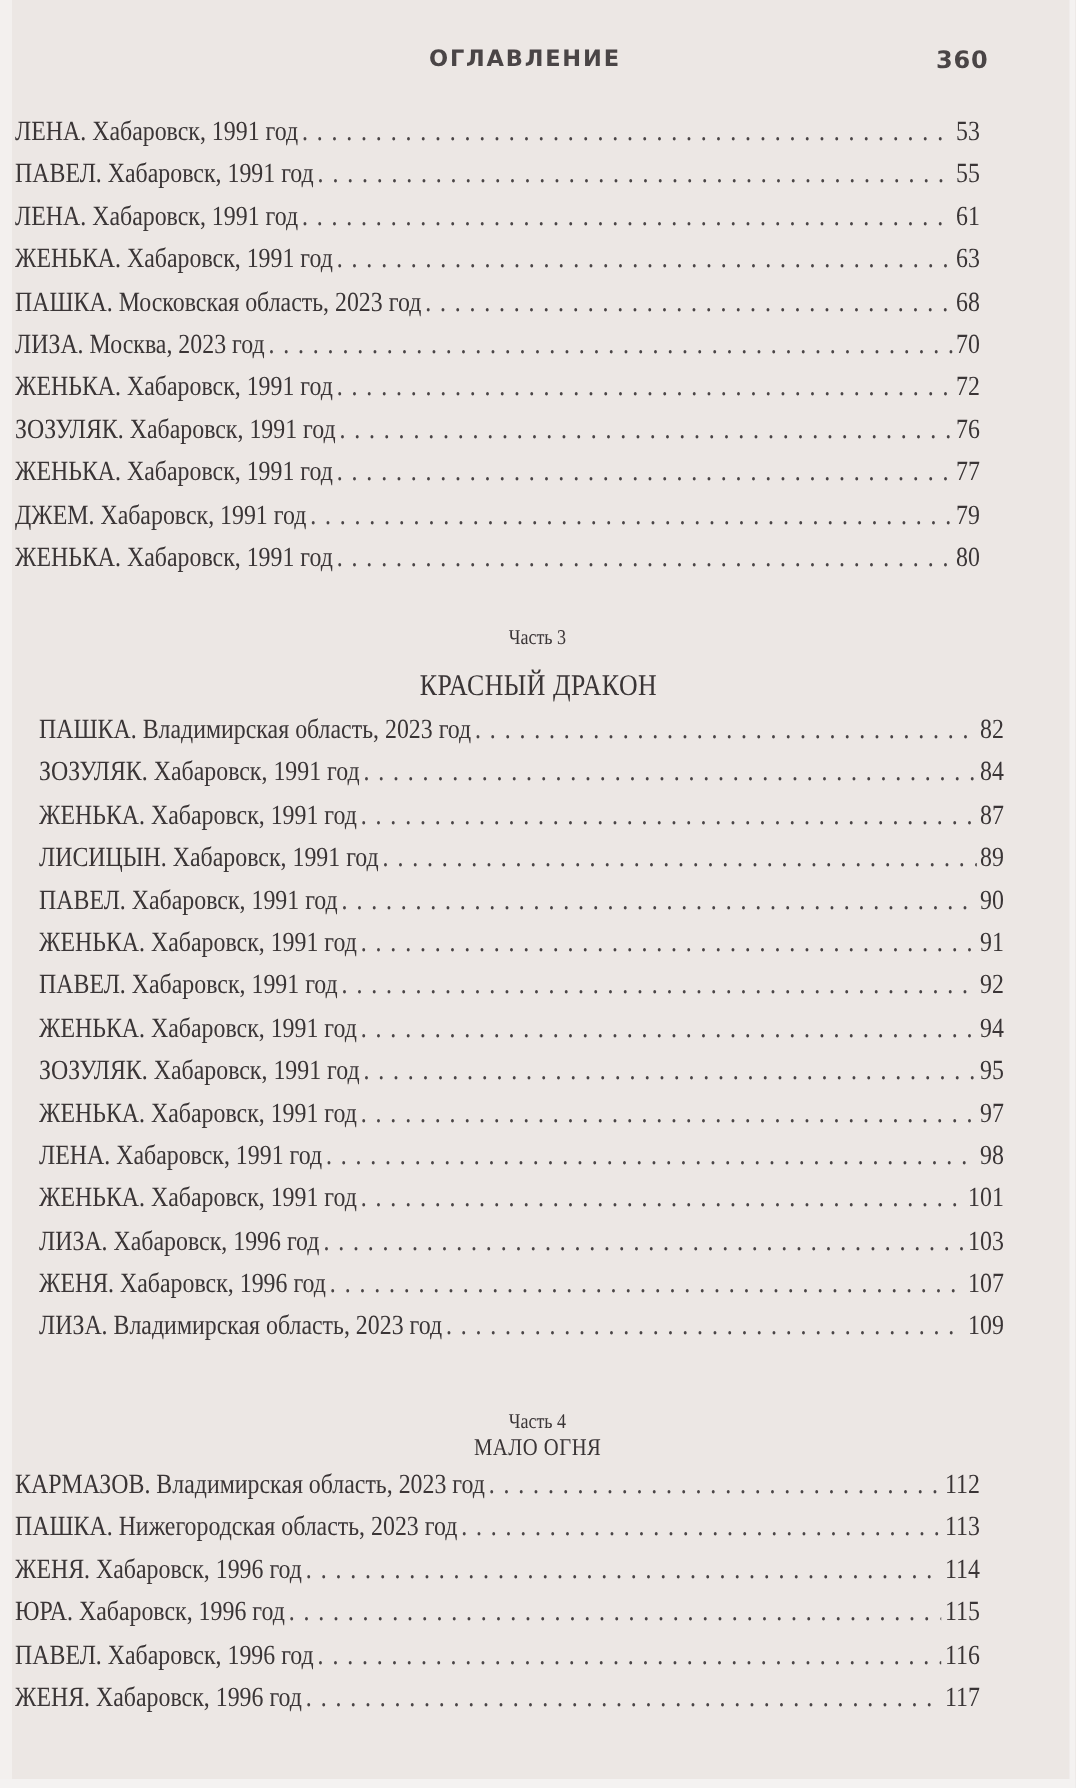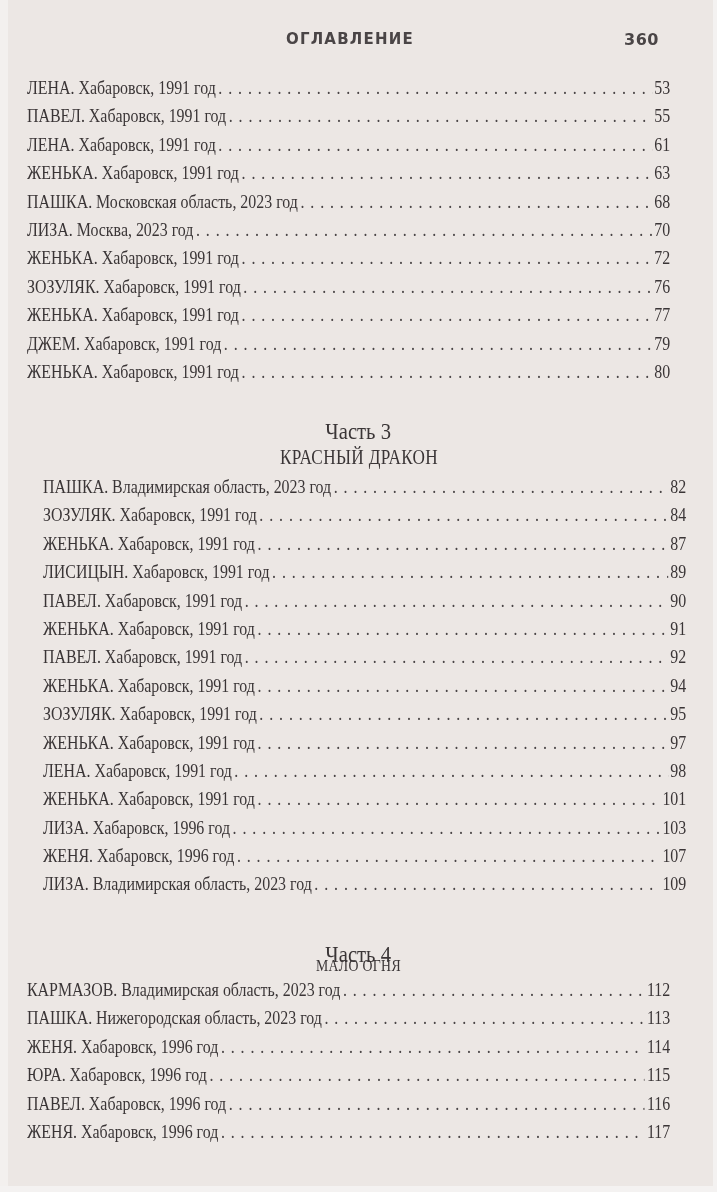--- a/index.html
+++ b/index.html
@@ -52,21 +52,21 @@
     }
     .running-head .pageno {
       position: absolute;
       left: 624px;
       top: 0;
       font-size: 16px;
       letter-spacing: 0.5px;
     }
     .toc {
       position: absolute;
-      left: 27px;
+      left: 10px;
       width: 644px;
     }
     .entry {
       display: flex;
       align-items: baseline;
       height: 28.4px;
       font-size: 18.5px;
       white-space: nowrap;
       transform: scaleX(0.86);
       transform-origin: left center;
@@ -89,21 +89,21 @@
     }
     .entry .page {
       flex: 0 0 auto;
       text-align: right;
     }
     .part-heading {
       position: absolute;
       left: 0;
       width: 717px;
       text-align: center;
-      font-size: 24px;
+      font-size: 14px;
     }
     .part-heading .inner {
       display: inline-block;
       transform: scaleX(0.86);
     }
     #block1 { top: 78px; }
     #block2 { top: 477px; margin-left: 16px; }
     #block3 { top: 980px; }
     #part3-num { top: 418px; }
     #part3-title { top: 446px; font-size: 20px; }

